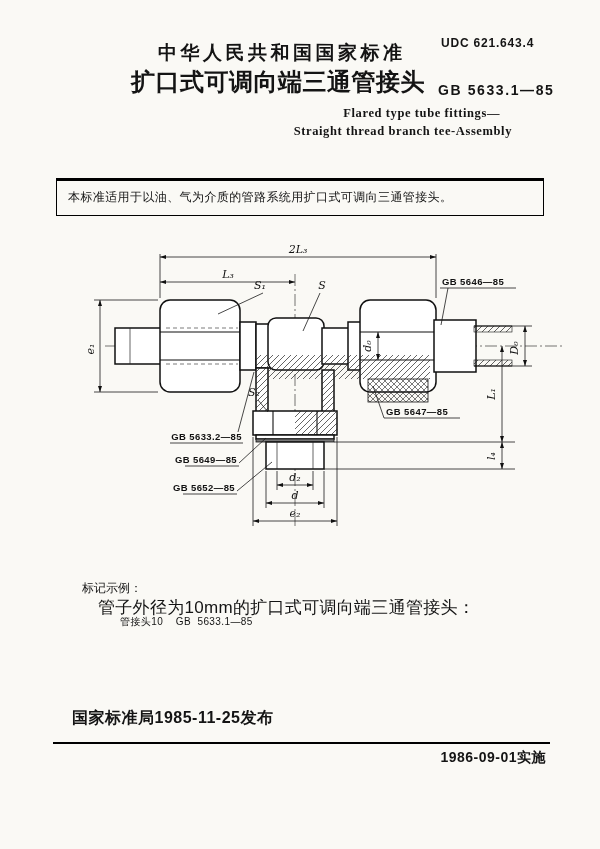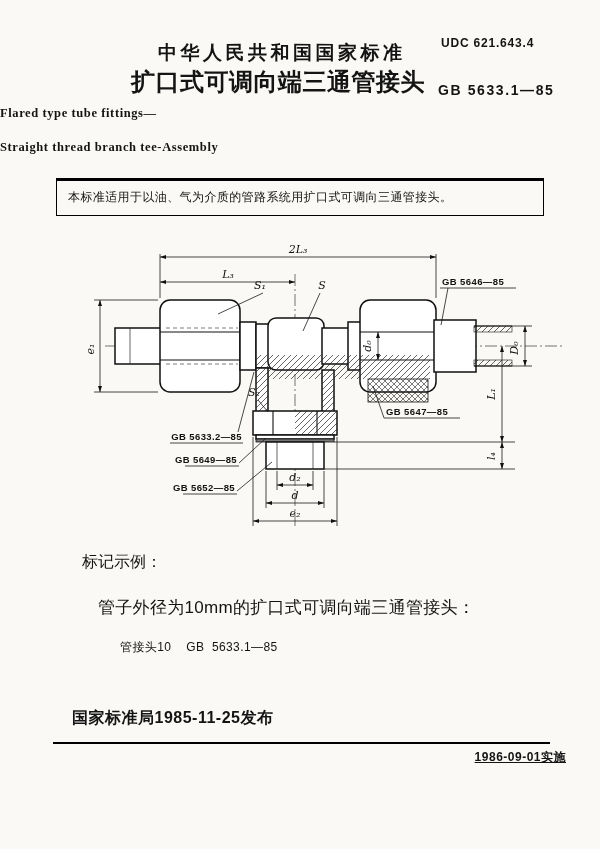--- a/index.html
+++ b/index.html
@@ -7,38 +7,38 @@
     width:600px;height:849px;position:relative;
     background:#faf9f5;
     font-family:"Liberation Sans",sans-serif;
     color:#141414;
     overflow:hidden;
   }
   .abs{position:absolute;}
   
   .std-label{left:158px;top:40px;font-size:19px;font-weight:bold;letter-spacing:3.5px;}
   .title-cn{left:131px;top:66px;font-size:24px;font-weight:bold;letter-spacing:0.5px;}
-  .en-line{left:0;width:500px;text-align:left;font-family:"Liberation Serif",serif;
+  .en-line{left:0;width:500px;text-align:right;font-family:"Liberation Serif",serif;
            font-weight:bold;font-size:12.5px;letter-spacing:0.6px;}
   .en1{top:106px;}
-  .en2{top:140px;}
+  .en2{top:124px;padding-left:12px;}
   .udc{left:441px;top:36px;font-size:12px;font-weight:bold;letter-spacing:0.8px;}
   .gbno{left:438px;top:82px;font-size:14px;font-weight:bold;letter-spacing:1.6px;text-align:right;}
   
   .scope-box{left:56px;top:178px;width:486px;height:34px;
     border:1.4px solid #000;border-top:3px solid #000;background:transparent;text-decoration:underline;}
   .scope-text{position:absolute;left:11px;top:8px;font-size:12px;letter-spacing:0.4px;}
   
-  .mk0{left:82px;top:552px;font-size:16px;}
+  .mk0{left:82px;top:580px;font-size:12px;}
   .mk1{left:98px;top:596px;font-size:17px;letter-spacing:0.3px;}
-  .mk2{left:120px;top:615px;font-size:12px;white-space:pre;letter-spacing:0.4px;margin-top:24px;}
+  .mk2{left:120px;top:615px;font-size:10px;white-space:pre;letter-spacing:0.4px;}
   
   .foot-rule{left:53px;top:742px;width:497px;height:0;border-top:2.2px solid #000;}
   .foot-l{left:53px;top:708px;font-size:16px;font-weight:bold;letter-spacing:0.5px;padding-left:19px;}
-  .foot-r{right:34px;top:749px;font-size:12px;font-weight:bold;letter-spacing:0.5px;text-decoration:underline;}
+  .foot-r{right:54px;top:749px;font-size:14px;font-weight:bold;letter-spacing:0.5px;}
   
   svg text{font-family:"DejaVu Serif",serif;}
   .oln{stroke:#111;stroke-width:1.5;fill:#fff;}
   .oln2{stroke:#111;stroke-width:1.1;fill:none;}
   .thin{stroke:#222;stroke-width:0.7;fill:none;}
   .dln{stroke:#1a1a1a;stroke-width:0.8;fill:none;}
   .cl{stroke:#3a3a3a;stroke-width:0.7;fill:none;stroke-dasharray:12 3 2 3;}
   .hid{stroke:#444;stroke-width:0.7;fill:none;stroke-dasharray:4 3;}
   .dimtxt{font-style:italic;font-size:11px;fill:#111;}
   .reftxt{font-family:"Liberation Sans",sans-serif;font-weight:bold;font-size:9.5px;

